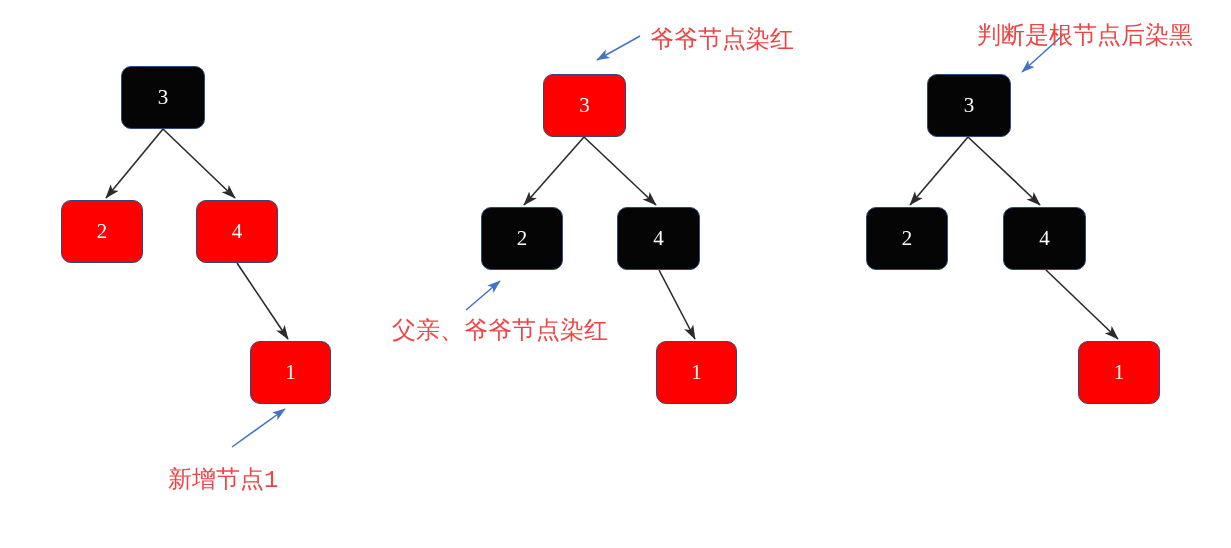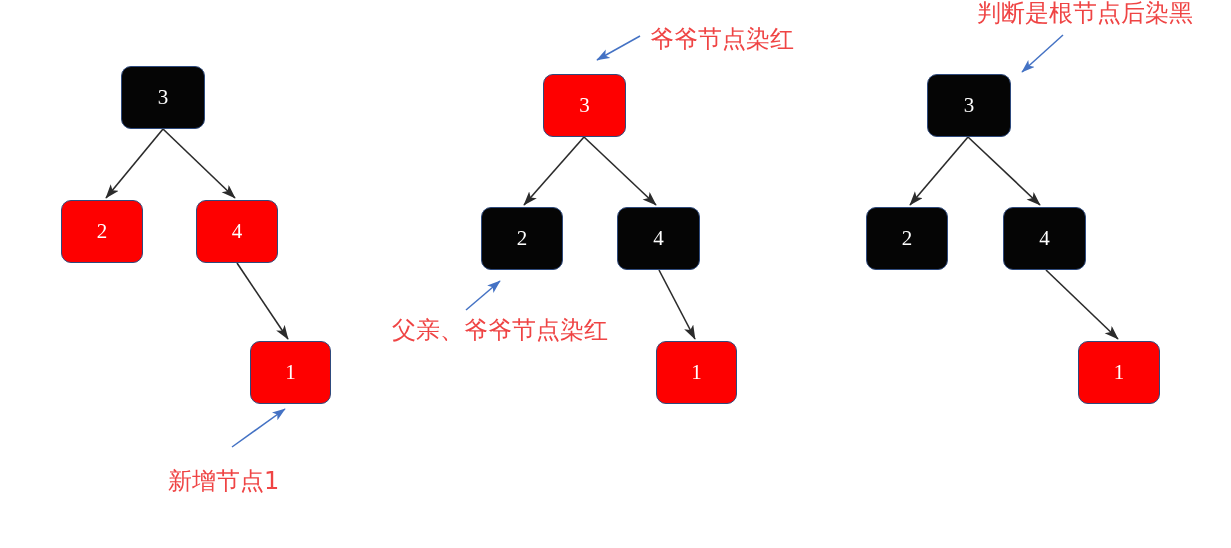--- a/index.html
+++ b/index.html
@@ -99,19 +99,19 @@
       <div class="node red" style="left: 543px; top: 74px; width: 83px; height: 63px;">3</div>
       <div class="node black" style="left: 481px; top: 207px; width: 82px; height: 63px;">2</div>
       <div class="node black" style="left: 617px; top: 207px; width: 83px; height: 63px;">4</div>
       <div class="node red" style="left: 656px; top: 341px; width: 81px; height: 63px;">1</div>
       <div class="node black" style="left: 927px; top: 74px; width: 84px; height: 63px;">3</div>
       <div class="node black" style="left: 866px; top: 207px; width: 82px; height: 63px;">2</div>
       <div class="node black" style="left: 1003px; top: 207px; width: 83px; height: 63px;">4</div>
       <div class="node red" style="left: 1078px; top: 341px; width: 82px; height: 63px;">1</div>
     </div>
   <div id="annot-layer">
-      <div class="annot" style="left: 168px; top: 468px;">新增节点1</div>
+      <div class="annot" style="left: 168px; top: 468px; font-family: Liberation Mono, monospace;">新增节点1</div>
       <div class="annot" style="left: 650px; top: 26px;">爷爷节点染红</div>
       <div class="annot" style="left: 392px; top: 317px;">父亲、爷爷节点染红</div>
-      <div class="annot" style="left: 977px; top: 0;">判断是根节点后染黑</div>
+      <div class="annot" style="left: 977px; top: 22px;">判断是根节点后染黑</div>
     </div>
 
 </div>
 
 </body></html>

